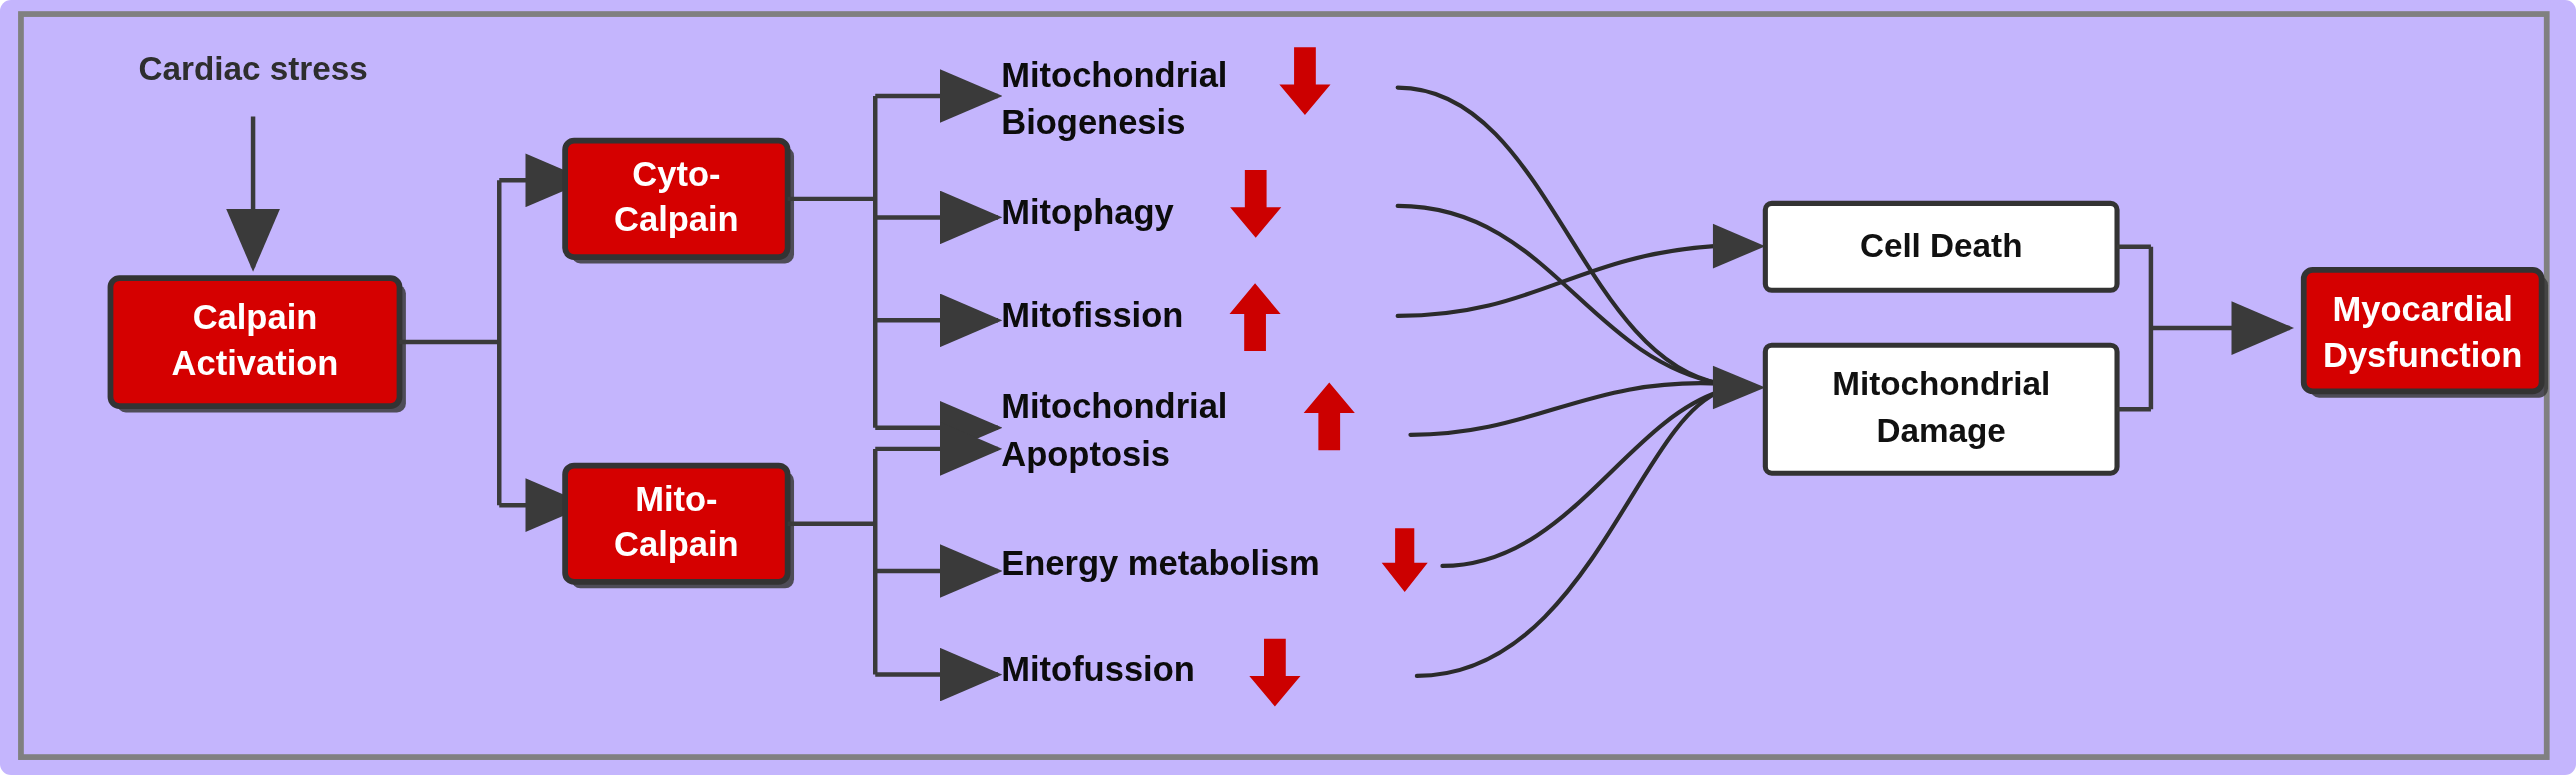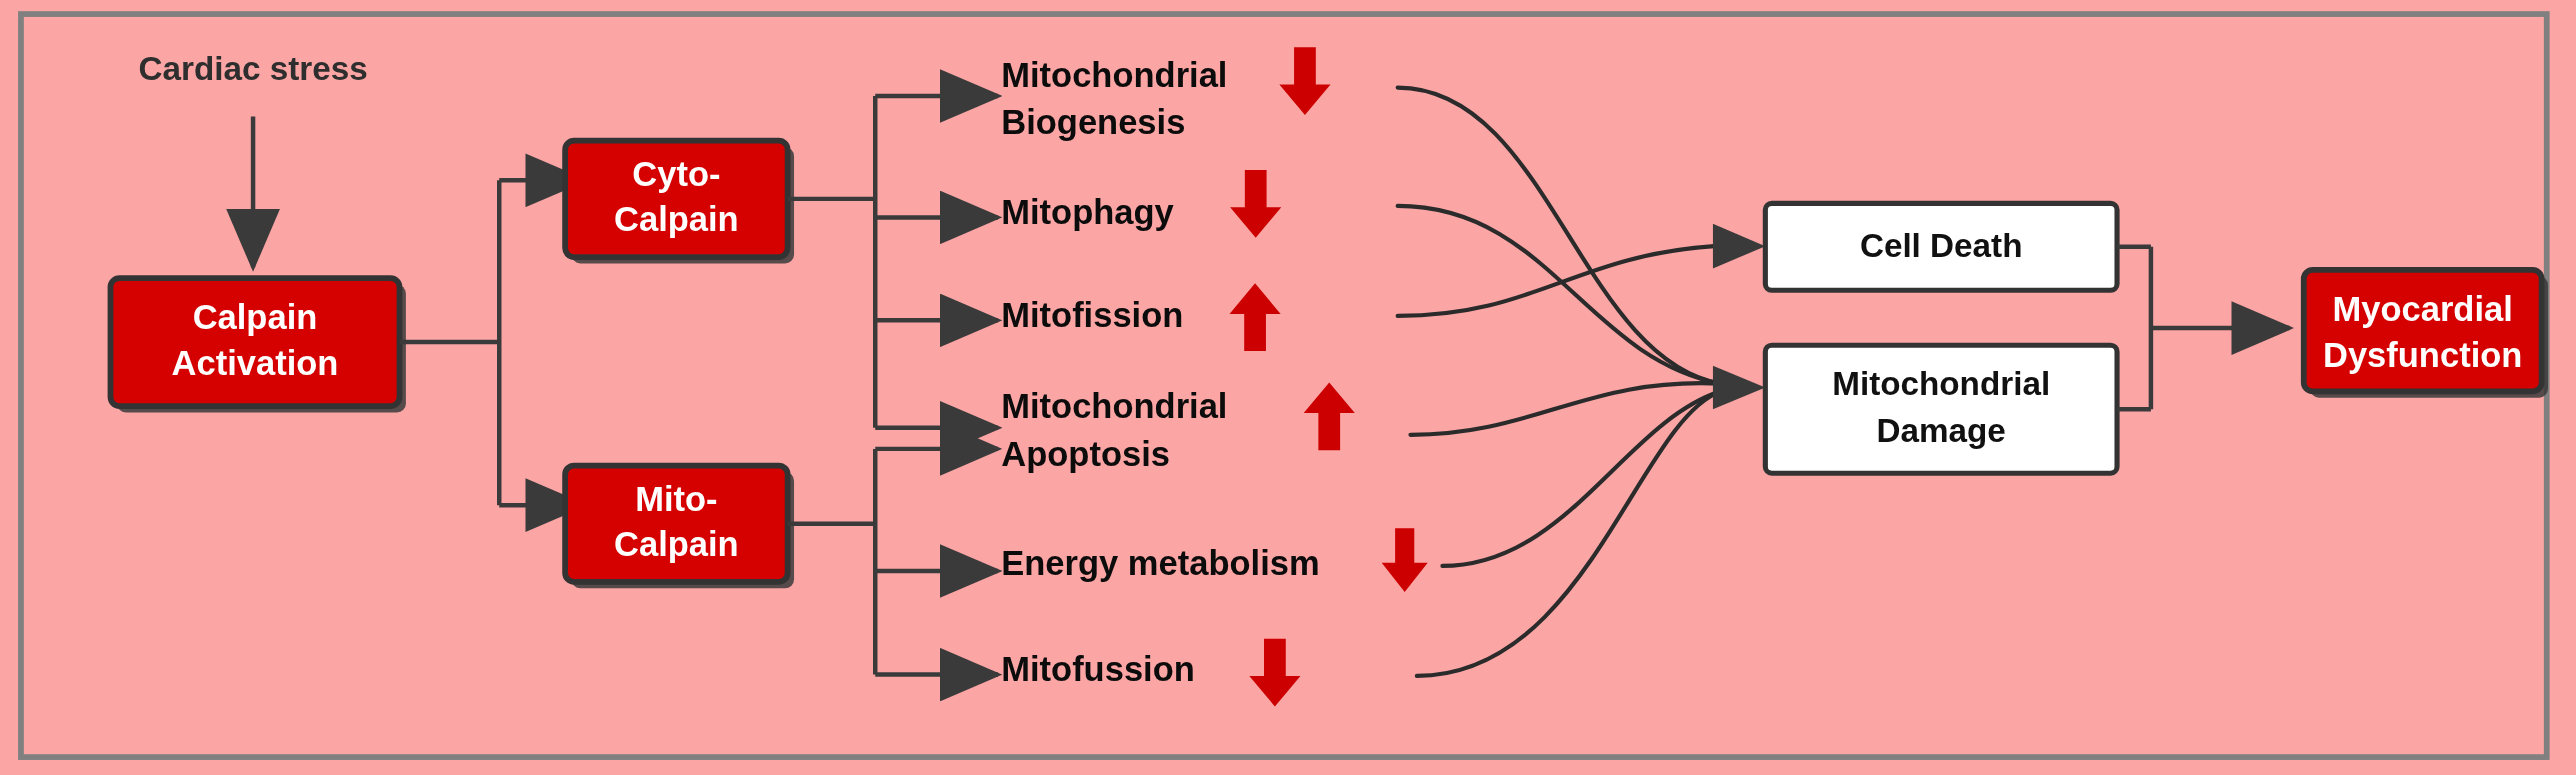--- a/index.html
+++ b/index.html
@@ -1,17 +1,17 @@
 <!DOCTYPE html>
 <html style="font-size:10.2px"><head>
 <meta charset="utf-8">
 <style>
   html,body{margin:0;padding:0;background:#ffffff;}
   body{font-family:"Liberation Sans", sans-serif;}
-  #stage{position:relative;width:2576px;height:775px;background:#fca5a5;overflow:hidden;}
+  #stage{position:relative;width:2576px;height:775px;background:#c4b5fd;overflow:hidden;border-radius:11px;}
   #diagram{position:absolute;left:0;top:0;width:2576px;height:775px;}
   .frame{fill:none;stroke:#808080;stroke-width:9;}
   .conn{fill:none;stroke:#3a3a3a;stroke-width:7;stroke-linecap:butt;}
   .curve{fill:none;stroke:#2b2b2b;stroke-width:6.5;stroke-linecap:round;}
   .redbox{fill:#d50000;stroke:#333333;stroke-width:9;}
   .whitebox{fill:#ffffff;stroke:#333333;stroke-width:8;}
   .shadow{fill:#3a3a3a;opacity:.85;}
   .boxtext-w{fill:#ffffff;font-family:"Liberation Sans",sans-serif;font-weight:bold;
              font-size:54px;text-anchor:middle;dominant-baseline:middle;}
   .boxtext-d{fill:#111111;font-family:"Liberation Sans",sans-serif;font-weight:bold;

